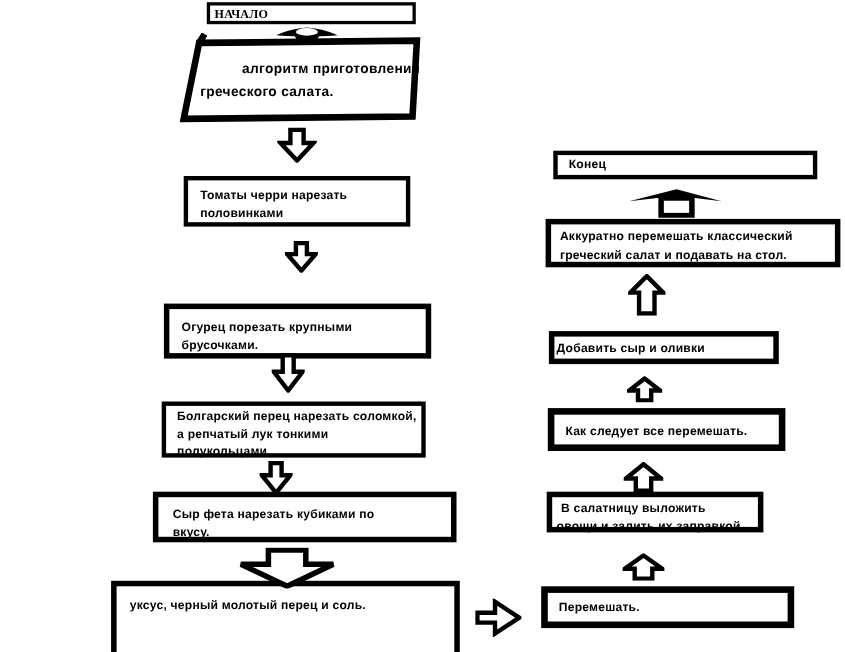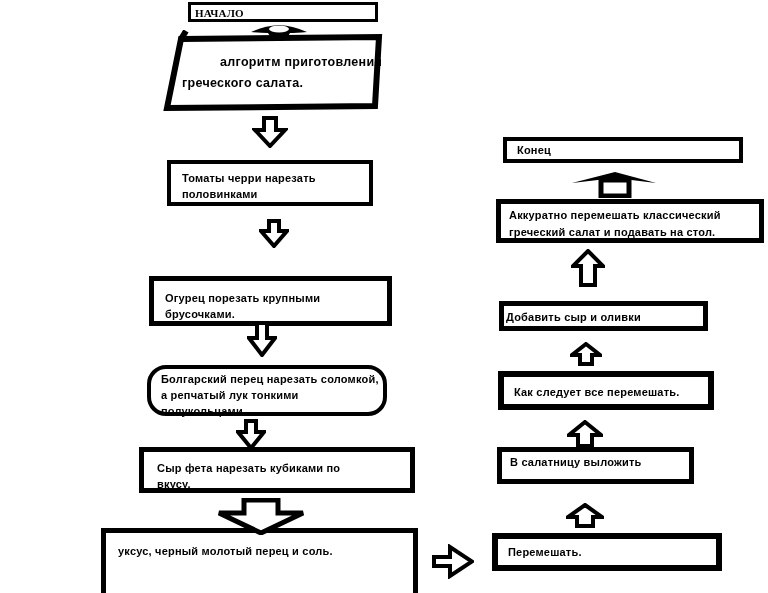--- a/index.html
+++ b/index.html
@@ -63,21 +63,21 @@
     <div class="line">Огурец порезать крупными</div>
     <div class="line">брусочками.</div>
   </div>
 
   <div class="arrow" style="left:247px;top:321px;">
     <svg width="30" height="36" viewBox="0 0 30 36">
       <path d="M10 2 H20 V17 H28 L15 34 L2 17 H10 Z" fill="#fff" stroke="#000" stroke-width="4"></path>
     </svg>
   </div>
 
-  <div class="box" style="left:147px;top:365px;width:240px;height:51px;padding:2px 0 0 10px;overflow:visible;border-radius:19px;">
+  <div class="box" style="left:147px;top:365px;width:240px;height:51px;padding:2px 0 0 10px;overflow:visible;">
     <div class="line">Болгарский перец нарезать соломкой,</div>
     <div class="line">а репчатый лук тонкими</div>
     <div class="line">полукольцами.</div>
   </div>
 
   <div class="arrow" style="left:236px;top:419px;z-index:2;">
     <svg width="30" height="31" viewBox="0 0 30 31">
       <path d="M10 2 H20 V13 H28 L15 29 L2 13 H10 Z" fill="#fff" stroke="#000" stroke-width="4"></path>
     </svg>
   </div>
@@ -108,20 +108,21 @@
   </div>
 
   <div class="arrow" style="left:566px;top:503px;">
     <svg width="38" height="25" viewBox="0 0 38 25">
       <path d="M19 2 L36 14 H27 V23 H11 V14 H2 Z" fill="#fff" stroke="#000" stroke-width="4"></path>
     </svg>
   </div>
 
   <div class="box" style="left:497px;top:447px;width:197px;height:37px;border-width:5px;padding:2px 16px 0 8px;overflow:visible;">
     <div class="line" style="line-height:17px;">В салатницу выложить</div>
+    <div class="line" style="line-height:17px;margin-left:-4px;">овощи и залить их заправкой</div>
   </div>
 
   <div class="arrow" style="left:567px;top:420px;">
     <svg width="36" height="28" viewBox="0 0 36 28">
       <path d="M18 2 L34 15 H25 V26 H11 V15 H2 Z" fill="#fff" stroke="#000" stroke-width="4"></path>
     </svg>
   </div>
 
   <div class="box" style="left:498px;top:371px;width:216px;height:39px;border-width:6px;padding:7px 0 0 10px;">
     <div class="line">Как следует все перемешать.</div>

